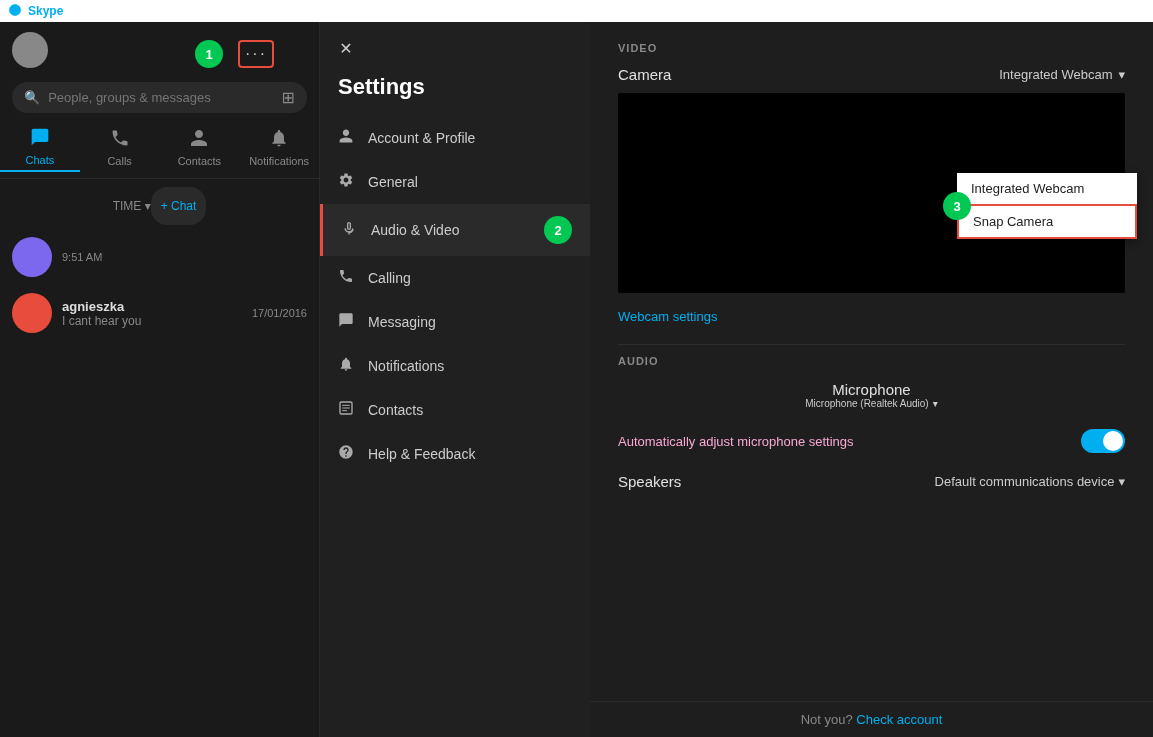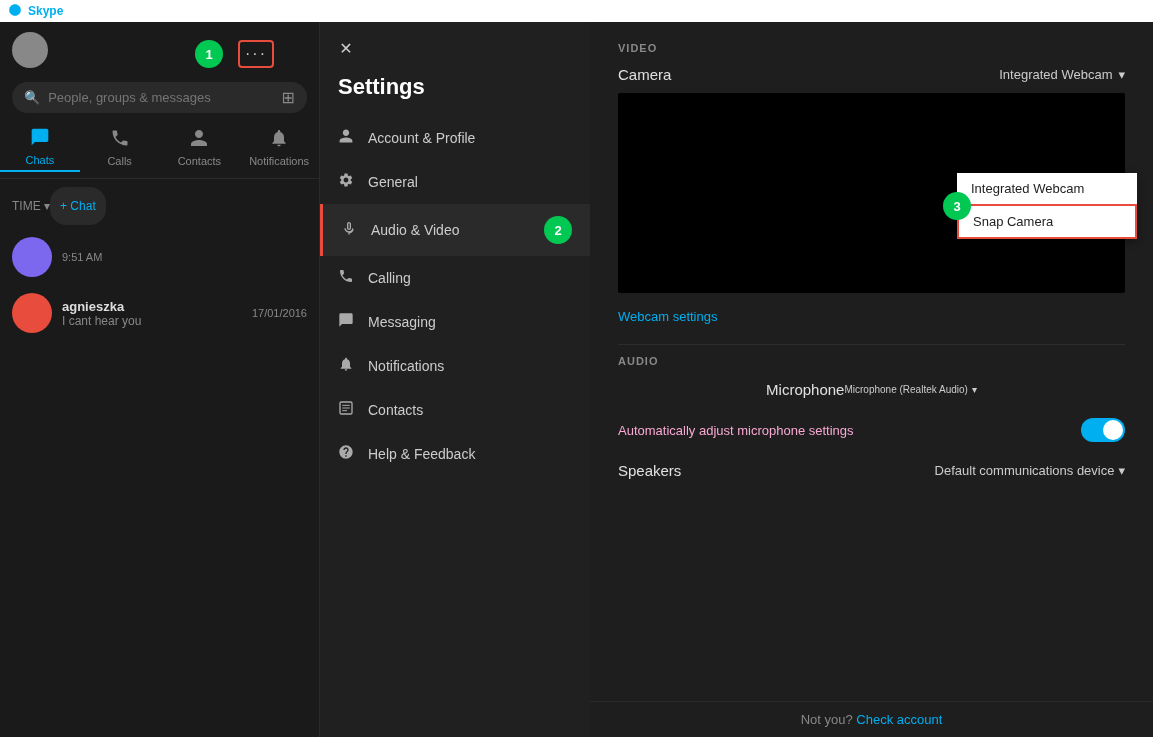--- a/index.html
+++ b/index.html
@@ -61,21 +61,21 @@
     }
     .nav-tab {
       flex: 1; display: flex; flex-direction: column; align-items: center;
       padding: 4px 0; cursor: pointer; color: #888; font-size: 11px;
     }
     .nav-tab.active { color: #00aff0; border-bottom: 2px solid #00aff0; }
     .nav-tab-icon { font-size: 18px; margin-bottom: 2px; }
 
     
     .time-header {
-      display: flex; align-items: center; justify-content: flex-start;
+      display: flex; align-items: center; justify-content: center;
       padding: 8px 12px 4px;
     }
     .time-label { color: #888; font-size: 12px; cursor: pointer; }
     .add-chat-btn {
       background: #2a2a2a; color: #00aff0; border: none; border-radius: 16px;
       padding: 12px 10px; font-size: 12px; cursor: pointer; display: flex; align-items: center; gap: 4px;
     }
 
     
     .chat-list { flex: 1; overflow-y: auto; }
@@ -136,21 +136,21 @@
       position: relative;
     }
     .dropdown-arrow {
       position: absolute; right: 20px; top: 50%; transform: translateY(-50%);
       color: #aaa; font-size: 16px; cursor: pointer;
     }
     .webcam-settings-link { color: #00aff0; font-size: 13px; cursor: pointer; margin-bottom: 20px; display: block; }
 
     .audio-section-label { color: #888; font-size: 11px; font-weight: 600; letter-spacing: 1px; margin-bottom: 14px; }
     .audio-row {
-      display: flex; align-items: center; justify-content: center; margin-bottom: 20px;
+      display: flex; align-items: center; justify-content: center; margin-bottom: 20px; flex-direction: column;
     }
     .audio-label { color: #e0e0e0; font-size: 15px; font-weight: 500; }
     .audio-dropdown {
       color: #ccc; font-size: 10px; display: flex; align-items: center; gap: 4px; cursor: pointer;
     }
     .toggle-row {
       display: flex; align-items: center; justify-content: space-between; margin-bottom: 20px;
     }
     .toggle-label { color: #f9a8d4; font-size: 13px; }
     .toggle-switch {

